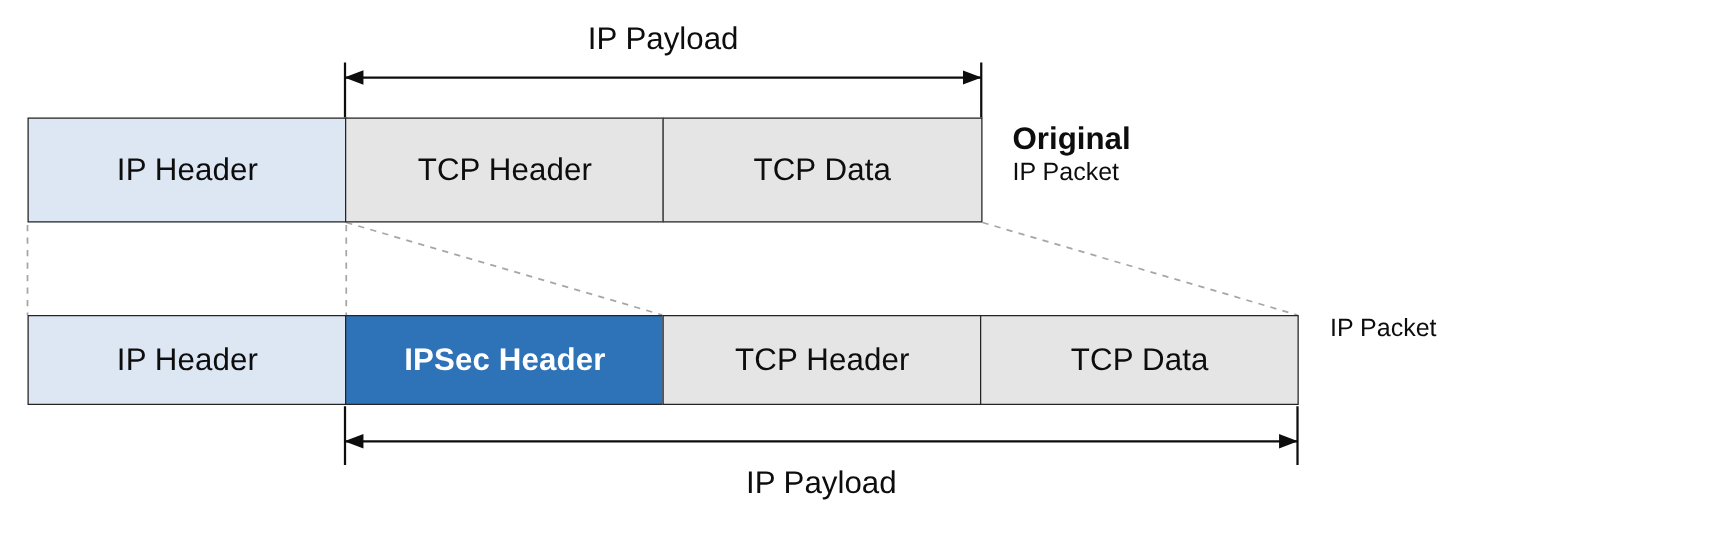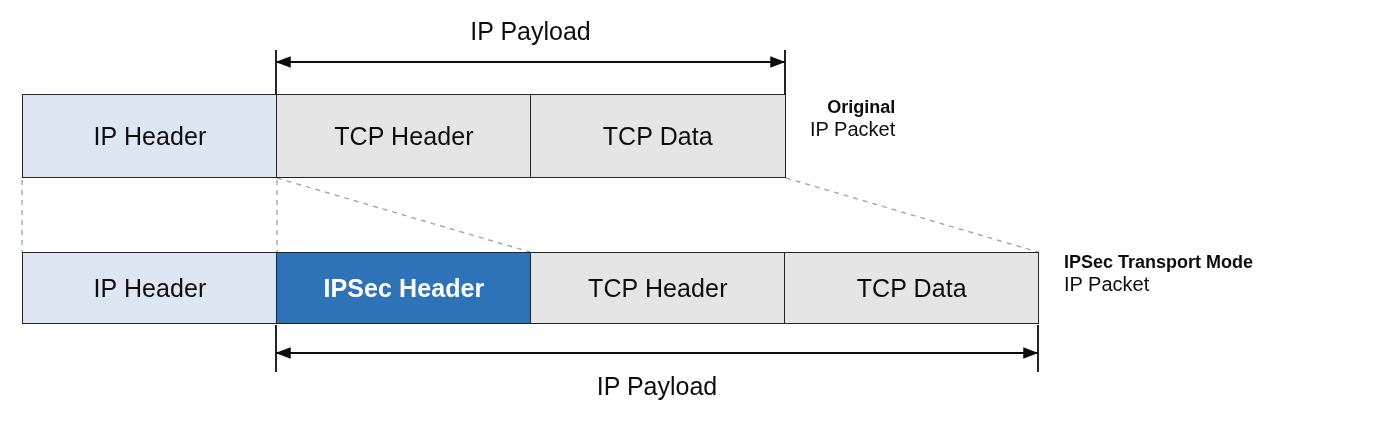--- a/index.html
+++ b/index.html
@@ -63,21 +63,21 @@
   #label-payload-bottom { left: 275px; top: 372px; width: 764px; }
 
   
   .caption {
     position: absolute;
     line-height: 1.18;
     white-space: nowrap;
   }
   .caption .caption-title {
     display: block;
-    font-size: 18px;
+    font-size: 25px;
     font-weight: bold;
     text-align: right;
   }
   .caption .caption-sub {
     display: block;
     font-size: 20px;
     font-weight: normal;
   }
   #caption-original  { left: 810px;  top: 97px; }
   #caption-transport { left: 1064px; top: 252px; }
@@ -131,19 +131,18 @@
   </div>
 
   <div class="packet-row" id="row-ipsec">
     <div class="field ip-header" style="width:256px;">IP Header</div>
     <div class="field ipsec" style="width:255px;">IPSec Header</div>
     <div class="field plain" style="width:256px;">TCP Header</div>
     <div class="field plain" style="width:255px;">TCP Data</div>
   </div>
 
   <div class="caption" id="caption-transport">
-    <span class="caption-title">IPSec Transport Mode</span>
     <span class="caption-sub">IP Packet</span>
   </div>
 
   <div class="span-label" id="label-payload-bottom">IP Payload</div>
 
 </div>
 
 </body></html>

